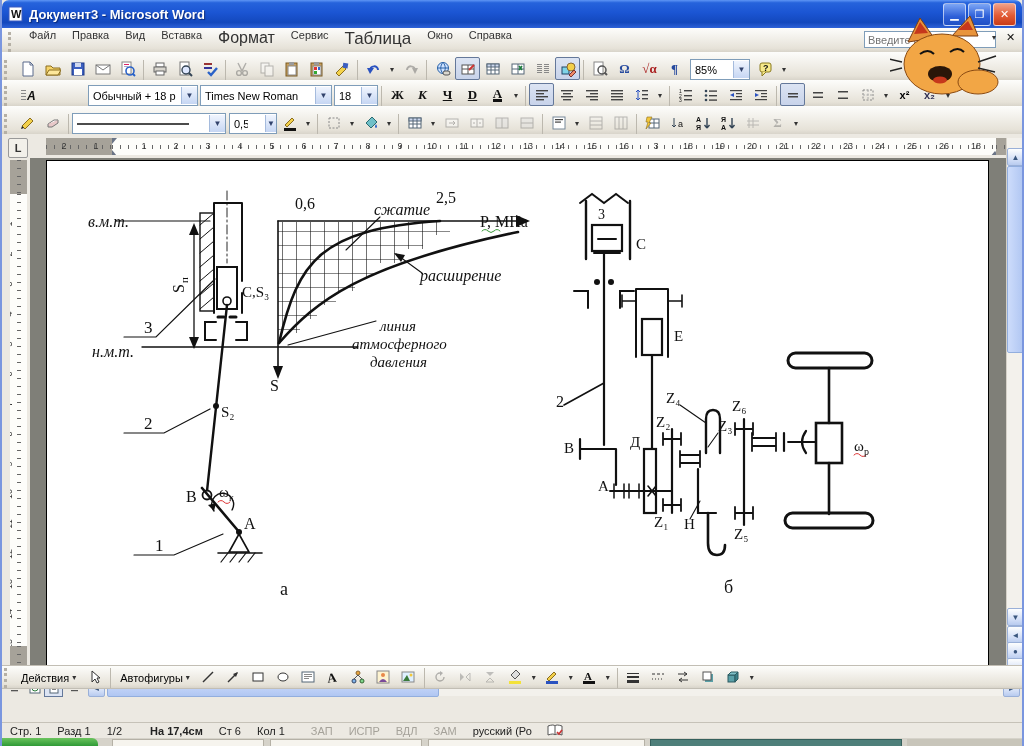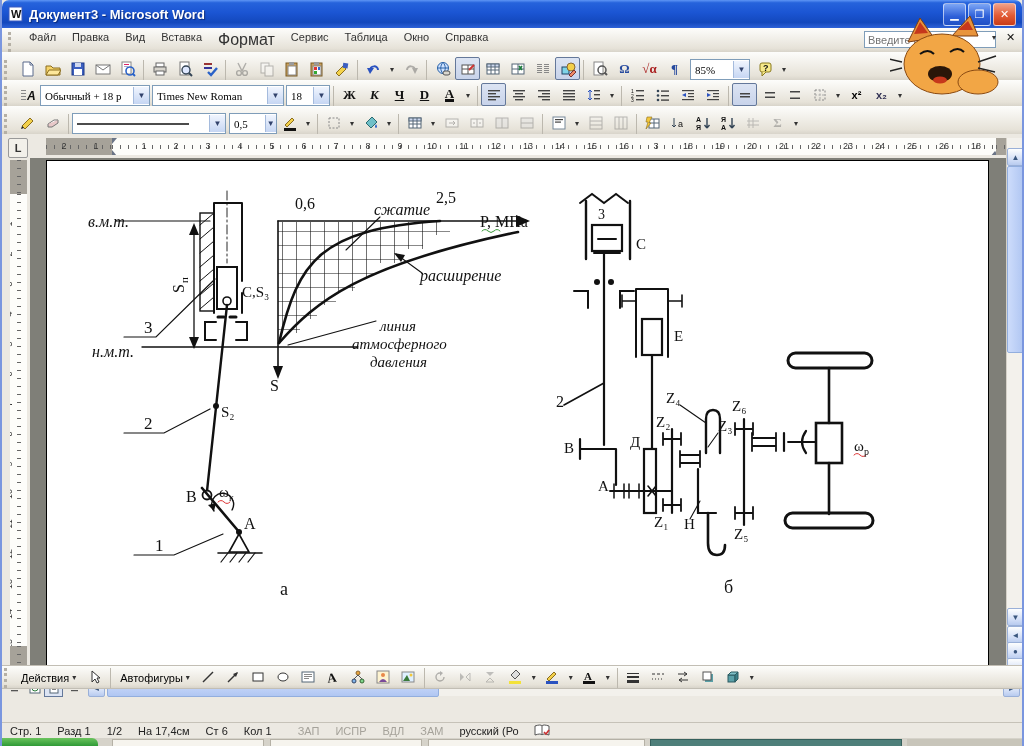--- a/index.html
+++ b/index.html
@@ -27,21 +27,21 @@
   .tb3{top:106px;height:28px;}
   .handle{width:5px;height:20px;margin:0 3px 0 2px;border-left:3px dotted #b5b0a5;}
   .sep{width:1px;height:20px;background:#bcb8ae;margin:0 3px;flex:none;}
   .b{width:23px;height:21px;flex:none;display:flex;align-items:center;justify-content:center;border-radius:2px;border:1px solid transparent;}
   .b.on{border:1px solid #64789a;background:linear-gradient(180deg,#dce4f3,#c8d3ea);}
   .b.dis{opacity:.42;filter:grayscale(1);}
   .b svg{display:block;}
   .dd{width:12px;height:21px;flex:none;display:flex;align-items:center;justify-content:center;font-size:8px;color:#333;}
   .glyph{font-size:13px;font-weight:bold;color:#274a9e;font-family:"Liberation Serif",serif;}
   .combo{display:inline-flex;align-items:center;height:19px;background:#fff;border:1px solid #7f9db9;flex:none;}
-  .combo .cv{padding:0 4px;white-space:nowrap;overflow:hidden;font-size:11px;font-family:Liberation Serif, serif;}
+  .combo .cv{padding:0 4px;white-space:nowrap;overflow:hidden;font-size:11px;}
   .combo .arw{width:15px;height:17px;margin-left:auto;border-left:1px solid #a5bbdd;font-size:8px;color:#31426b;
       display:flex;align-items:center;justify-content:center;background:linear-gradient(180deg,#f0f5fe,#c6d6f3);}
   .fmtbtn{font-weight:bold;font-size:13px;font-family:"Liberation Serif",serif;color:#111;}
   
   .ticksH{background-color:#fdfdfa;background-image:repeating-linear-gradient(90deg,#666 0 1px,transparent 1px 8px);
           background-size:100% 4px;background-repeat:repeat-x;background-position:0 center;}
   .ticksH.gray{background-color:#a6a299;}
   .hn{display:flex;} .hn span{width:32px;text-align:center;transform:translateX(16px);font-size:9px;color:#333;line-height:16px;}
   .hnm span{width:32px;text-align:center;font-size:9px;color:#333;line-height:16px;}
   .ticksV{background-color:#fdfdfa;background-image:repeating-linear-gradient(180deg,#666 0 1px,transparent 1px 8px);
@@ -85,21 +85,21 @@
 
   <div class="abs bar menubar">
     <span class="handle"></span>
     <span class="hn" style="display:flex;gap:0;">
         <span class="menu-item" style="width:auto;transform:none;font-size:11px;line-height:normal;">Файл</span>
         <span class="menu-item" style="width:auto;transform:none;font-size:11px;line-height:normal;">Правка</span>
         <span class="menu-item" style="width:auto;transform:none;font-size:11px;line-height:normal;">Вид</span>
         <span class="menu-item" style="width:auto;transform:none;font-size:11px;line-height:normal;">Вставка</span>
         <span class="menu-item" style="width:auto;transform:none;font-size:16px;line-height:normal;">Формат</span>
         <span class="menu-item" style="width:auto;transform:none;font-size:11px;line-height:normal;">Сервис</span>
-        <span class="menu-item" style="width:auto;transform:none;font-size:11px;line-height:normal;">Таблица</span>
+        <span class="menu-item" style="width:auto;transform:none;font-size:17px;line-height:normal;">Таблица</span>
         <span class="menu-item" style="width:auto;transform:none;font-size:11px;line-height:normal;">Окно</span>
         <span class="menu-item" style="width:auto;transform:none;font-size:11px;line-height:normal;">Справка</span>
       </span>
     <input class="abs" style="left: 862px; top: 3px; width: 124px; height: 15px; border: 1px solid rgb(127, 157, 185); font-size: 11px; padding: 0px 3px; color: rgb(138, 138, 138);" placeholder="Введите вопрос">
     <span class="abs" style="left:990px;top:5px;font-size:8px;color:#333;">▾</span>
     <span class="abs" style="left:1004px;top:3px;font-size:11px;color:#111;">✕</span>
   </div>
 
   <svg class="abs" style="left:888px;top:16px;z-index:60;" width="110" height="90">
     <polygon points="18,26 30,2 44,22" fill="#e8943c" stroke="#7a3c10"></polygon>
@@ -317,21 +317,21 @@
         <svg width="16" height="16">
           <g fill="#888">
             <rect x="1" y="3" width="5" height="1"></rect>
             <rect x="1" y="6" width="5" height="1"></rect>
             <rect x="1" y="9" width="5" height="1"></rect>
             <rect x="1" y="12" width="5" height="1"></rect>
           </g>
           <text x="7" y="13" font-size="12" font-weight="bold" fill="#2a52c0" font-style="italic">A</text>
         </svg>
       </span>
-    <span class="combo" style="width:108px;">
+    <span class="combo" style="width:108px;margin-left:48px;">
       <span class="cv">Обычный + 18 р</span>
       <span class="arw">▼</span>
     </span>
     <span class="combo" style="width:130px;margin-left:2px;">
       <span class="cv">Times New Roman</span>
       <span class="arw">▼</span>
     </span>
     <span class="combo" style="width:42px;margin-left:2px;">
       <span class="cv">18</span>
       <span class="arw">▼</span>
@@ -1092,21 +1092,21 @@
           <path d="M9,5 l3,-3 v7 l-3,3 z" fill="#3a8088" stroke="#2a5a60"></path>
         </svg>
       </span>
     <span class="dd">▾</span>
   </div>
 
   <div class="statusbar abs">
     <span class="st">Стр. 1</span>
     <span class="st">Разд 1</span>
     <span class="st">1/2</span>
-    <span class="st" style="">На 17,4см</span>
+    <span class="st" style="margin-left:12px;font-weight:bold;">На 17,4см</span>
     <span class="st">Ст 6</span>
     <span class="st">Кол 1</span>
     <span class="st dim" style="margin-left:10px;">ЗАП</span>
     <span class="st dim">ИСПР</span>
     <span class="st dim">ВДЛ</span>
     <span class="st dim">ЗАМ</span>
     <span class="st">русский (Ро</span>
     <svg width="18" height="14" style="margin-left:6px;">
       <path d="M2,2 q6,-2 7,0 q1,-2 7,0 v9 q-6,-2 -7,0 q-1,-2 -7,0 z" fill="#fff" stroke="#555"></path>
       <path d="M9,2 v9" stroke="#555"></path>

